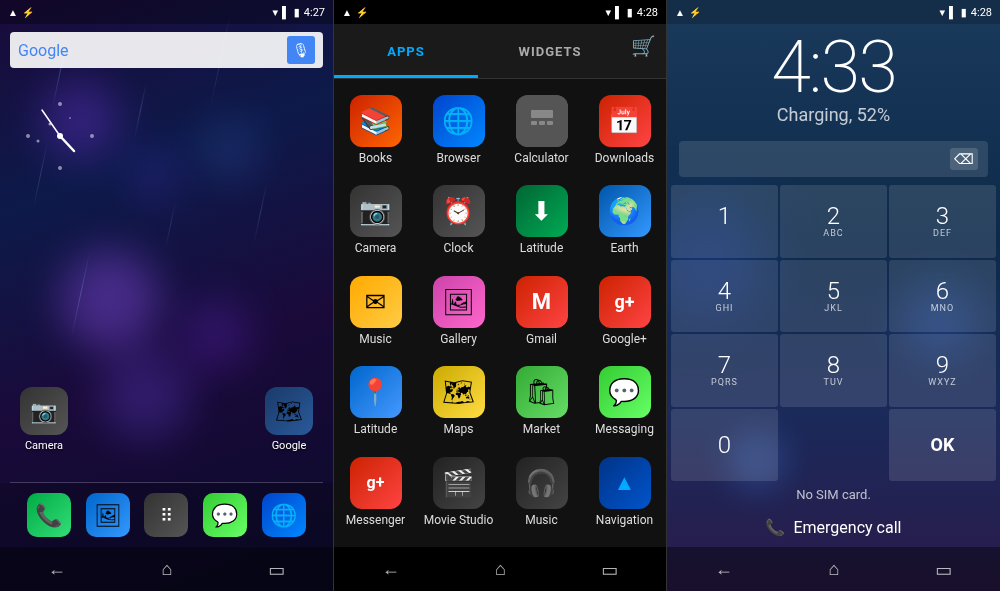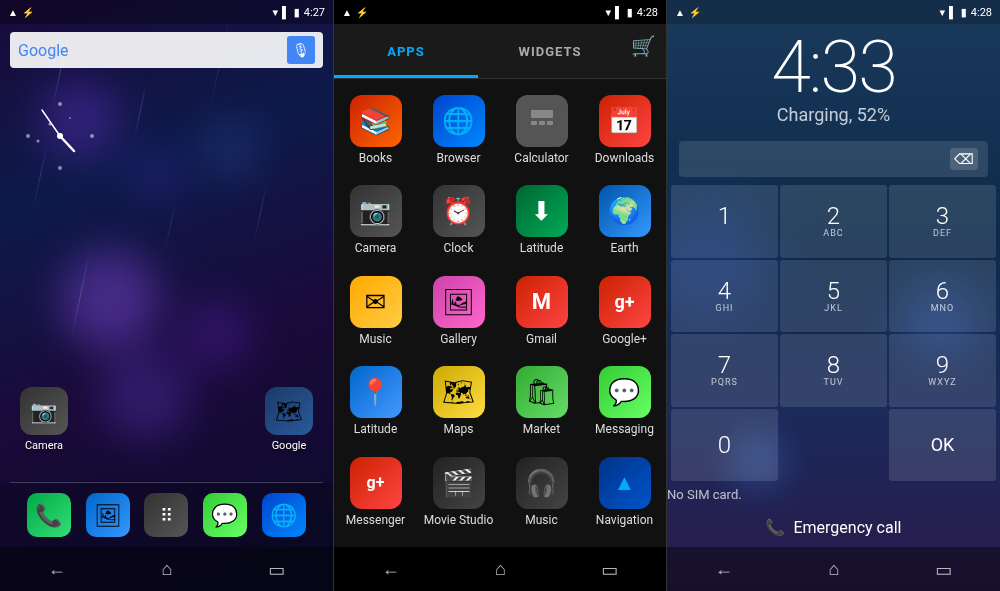--- a/index.html
+++ b/index.html
@@ -378,31 +378,31 @@
       line-height: 1;
     }
     .s3-key-letters {
       font-size: 9px;
       color: rgba(255,255,255,0.7);
       letter-spacing: 1px;
     }
     .s3-key-ok {
       font-size: 18px;
       color: white;
-      font-weight: 400;
+      font-weight: 700;
     }
     .s3-key-empty {
       background: transparent;
       cursor: default;
     }
 
     .s3-no-sim {
       position: relative;
       z-index: 10;
-      text-align: left;
+      text-align: center;
       color: rgba(255,255,255,0.7);
       font-size: 13px;
       padding: 6px 0;
     }
 
     .s3-emergency {
       position: relative;
       z-index: 10;
       display: flex;
       align-items: center;

